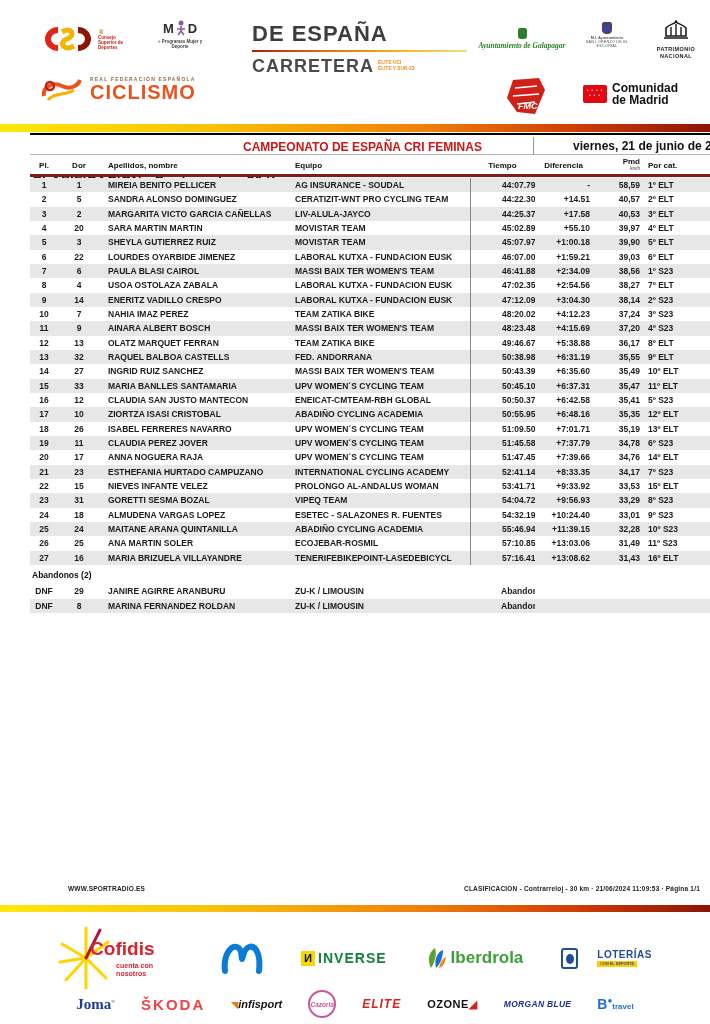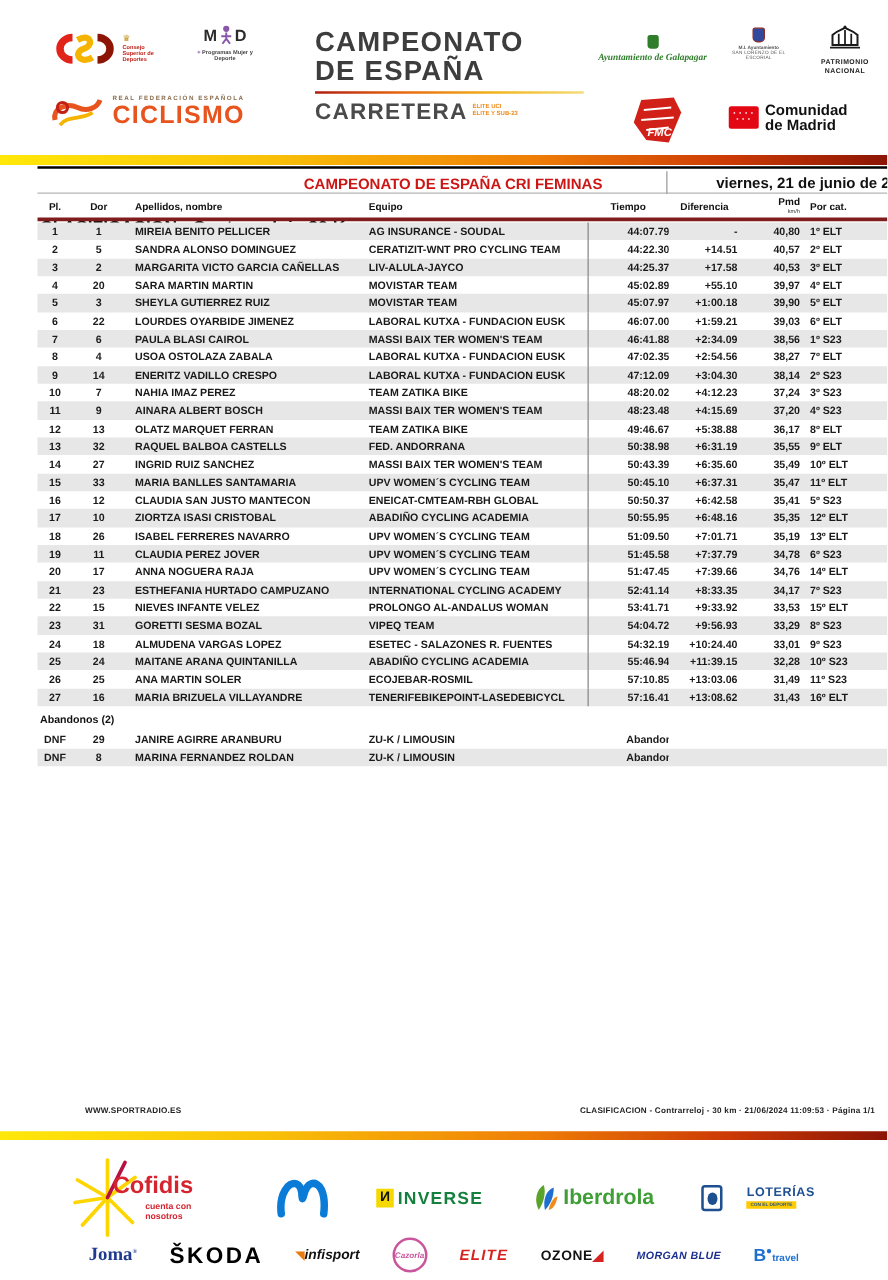--- a/index.html
+++ b/index.html
@@ -111,21 +111,21 @@
   .inv-name { font-size:14px; font-weight:900; color:#15803d; letter-spacing:1px; }
   .iberdrola .ib-name { font-size:17px; font-weight:bold; color:#3f9f36; }
   .loterias { display:flex; align-items:center; gap:19px; }
   .lot-box { width:17px; height:21px; border:2px solid #1d4f91; border-radius:3px; position:relative; background:#fff; }
   .lot-ball { position:absolute; left:3px; top:4px; width:8px; height:10px; border-radius:50%; background:#1d4f91; }
   .lot-name { font-size:10px; font-weight:900; color:#1d4f91; letter-spacing:.5px; }
   .lot-sub  { background:#ffcc00; color:#1d4f91; font-size:3.8px; font-weight:900; padding:1px 3px; margin-top:1px; width:fit-content; }
 
   .joma  { font-size:15px; font-weight:900; color:#1f3a8f; font-family:"Liberation Serif", serif; }
   .joma sup { font-size:5px; }
-  .skoda { font-size:18px; font-weight:900; color:#000000; letter-spacing:2px; }
+  .skoda { font-size:15px; font-weight:900; color:#ef4444; letter-spacing:2px; }
   .infisport { font-size:11px; font-weight:900; font-style:italic; color:#111; }
   .infi-chev { color:#e87b10; font-style:normal; font-size:9px; }
   .cazorla { width:28px; height:28px; border:2px solid #c9569c; border-radius:50%;
              display:flex; align-items:center; justify-content:center;
              font-size:6.5px; font-weight:bold; color:#c9569c; font-style:italic; }
   .elite { font-size:12px; font-weight:900; font-style:italic; color:#d6231f; letter-spacing:1px; }
   .ozone { font-size:11px; font-weight:900; color:#111; letter-spacing:.5px; }
   .ozone span.red { color:#d6231f; }
   .morgan { font-size:8.5px; font-weight:900; font-style:italic; color:#1a2f8f; letter-spacing:.3px; }
   .btravel { font-size:14px; font-weight:900; color:#1d6fd1; }
@@ -169,21 +169,20 @@
         <path d="M8 26 C14 18 26 22 34 16" fill="none" stroke="#f5b400" stroke-width="3"></path>
         <circle cx="10" cy="12" r="4" fill="none" stroke="#c22016" stroke-width="2.5"></circle>
       </svg>
       <div class="rfec-txt">
         <div class="top">REAL FEDERACIÓN ESPAÑOLA</div>
         <div class="name">CICLISMO</div>
       </div>
     </div>
 
     <div class="logo center-title">
-      <div class="ct1">CAMPEONATO</div>
       <div class="ct1">DE ESPAÑA</div>
       <div class="ct-rule"></div>
       <div class="ct-row">
         <span class="ct3">CARRETERA</span>
         <span class="ct-sub">
           <div>ÉLITE UCI</div>
           <div>ÉLITE Y SUB-23</div>
         </span>
       </div>
     </div>
@@ -251,21 +250,21 @@
   </section>
 
   <section class="rows rows-main">
       <div class="row grid shade">
     <span class="c pl">1</span>
     <span class="c dor">1</span>
     <span class="c name">MIREIA BENITO PELLICER</span>
     <span class="c team">AG INSURANCE - SOUDAL</span>
     <span class="c time">44:07.79</span>
     <span class="c diff">-</span>
-    <span class="c pmd">40,80</span>
+    <span class="c pmd">58,59</span>
     <span class="c cat">1º ELT</span>
   </div>
       <div class="row grid">
     <span class="c pl">2</span>
     <span class="c dor">5</span>
     <span class="c name">SANDRA ALONSO DOMINGUEZ</span>
     <span class="c team">CERATIZIT-WNT PRO CYCLING TEAM</span>
     <span class="c time">44:22.30</span>
     <span class="c diff">+14.51</span>
     <span class="c pmd">40,57</span>

